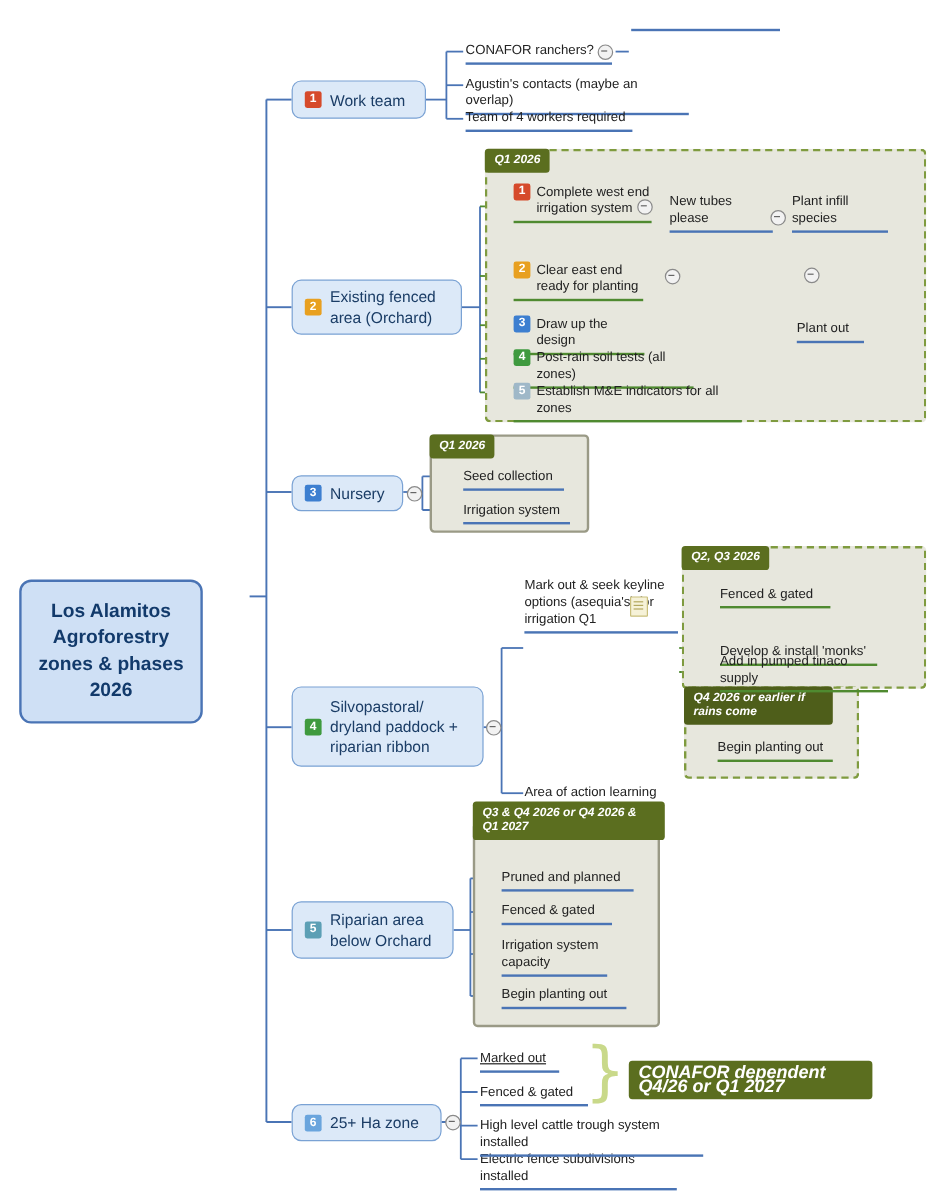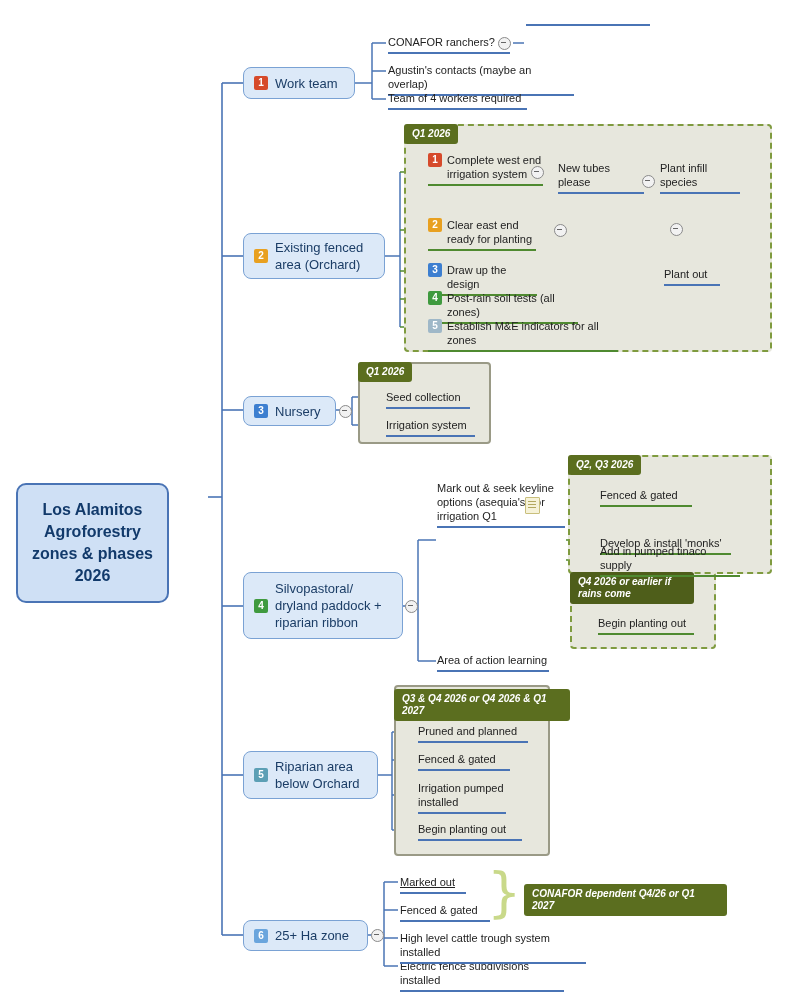--- a/index.html
+++ b/index.html
@@ -374,37 +374,37 @@
     <span>Add in pumped tinaco supply</span>
     <span class="ul"></span>
   </div>
 
   <div class="node leaf green" style="left:598px; top:616px; width:96px;">
     <span>Begin planting out</span>
     <span class="ul"></span>
   </div>
 
   <div class="groupbox solid" style="position:absolute; left:394px; top:685px; width:152px; height:167px;"></div>
-  <div class="tagbox" style="left:394px; top:689px; width:176px; box-sizing:border-box;">Q3 &amp; Q4 2026 or Q4 2026  &amp; Q1 2027</div>
+  <div class="tagbox" style="left:394px; top:668px; width:160px; box-sizing:border-box;">Q3 &amp; Q4 2026 or Q4 2026  &amp; Q1 2027</div>
 
   <div class="node lvl1" style="left:243px; top:751px; width:135px; height:48px;">
     <span class="numbox nb-teal">5</span>
     <span>Riparian area below Orchard</span>
   </div>
 
   <div class="node leaf" style="left:418px; top:724px; width:110px;">
     <span>Pruned and planned</span>
     <span class="ul"></span>
   </div>
   <div class="node leaf" style="left:418px; top:752px; width:92px;">
     <span>Fenced &amp; gated</span>
     <span class="ul"></span>
   </div>
   <div class="node leaf" style="left:418px; top:781px; width:88px;">
-    <span>Irrigation pumped installed</span>
+    <span>Irrigation system capacity</span>
     <span class="ul"></span>
   </div>
   <div class="node leaf" style="left:418px; top:822px; width:104px;">
     <span>Begin planting out</span>
     <span class="ul"></span>
   </div>
 
   <div class="node lvl1" style="left:243px; top:920px; width:125px; height:31px;">
     <span class="numbox nb-lblue">6</span>
     <span>25+  Ha zone</span>
@@ -422,15 +422,15 @@
   <div class="node leaf" style="left:400px; top:959px; width:164px;">
     <span>Electric fence subdivisions installed</span>
     <span class="ul"></span>
   </div>
   <div class="node leaf" style="left:400px; top:931px; width:186px;">
     <span>High level cattle trough system installed</span>
     <span class="ul"></span>
   </div>
 
   <div class="brace" style="left:487px; top:866px;">}</div>
-  <div class="tagbox" style="left:524px; top:884px; width:203px; box-sizing:border-box; font-size:10px;font-style:italic;">CONAFOR dependent Q4/26 or Q1 2027</div>
+  <div class="tagbox" style="left:524px; top:884px; width:203px; box-sizing:border-box; font-size:15px;font-style:italic;">CONAFOR dependent Q4/26 or Q1 2027</div>
 
 </div>
 
 </body></html>

